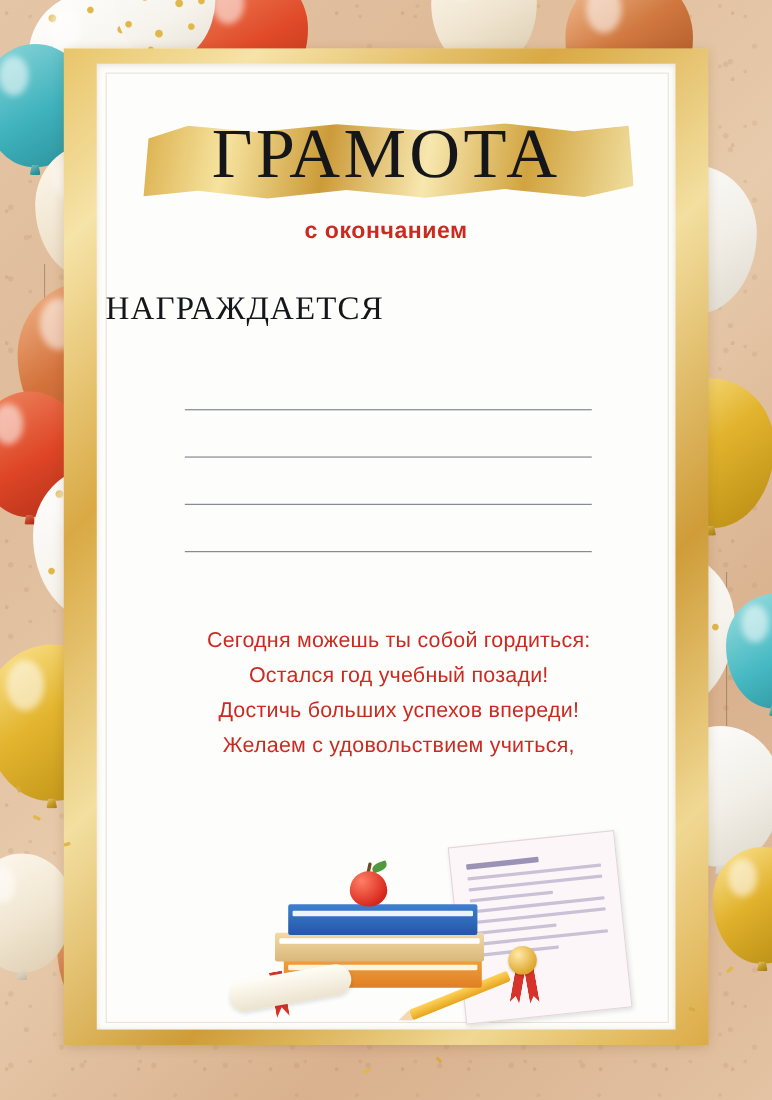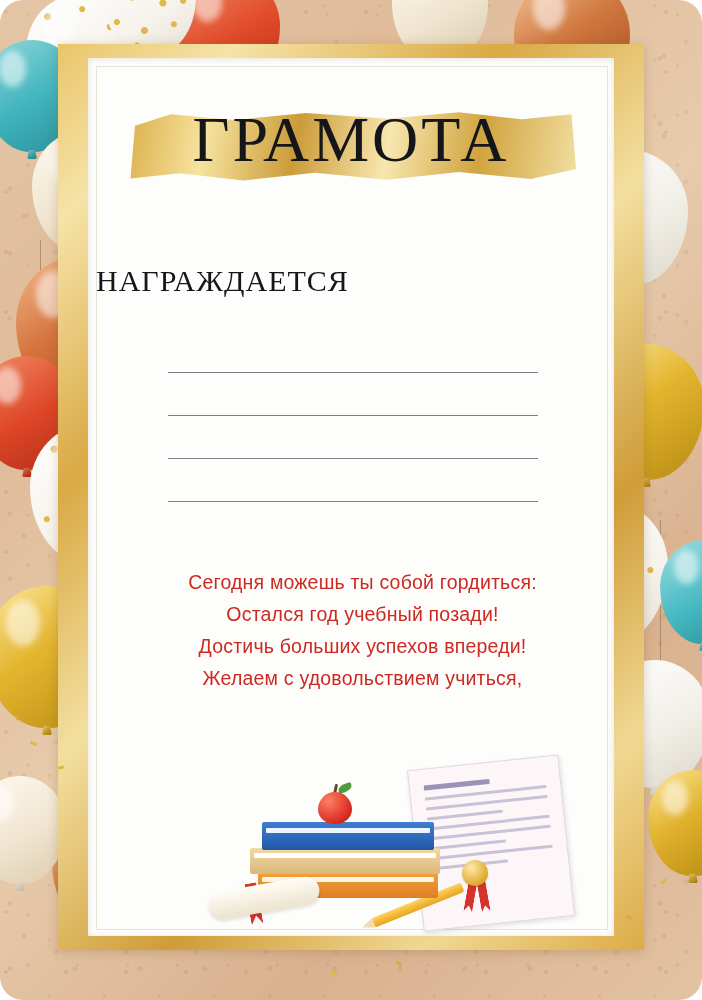--- a/index.html
+++ b/index.html
@@ -13,21 +13,20 @@
   .certificate {
     position: relative;
     width: 702px;
     height: 1000px;
     overflow: hidden;
     background:
       radial-gradient(circle at 20% 15%, rgba(255,255,255,0.35) 0 2px, transparent 3px),
       radial-gradient(circle at 70% 40%, rgba(255,255,255,0.25) 0 2px, transparent 3px),
       radial-gradient(circle at 45% 80%, rgba(255,255,255,0.3) 0 2px, transparent 3px),
       linear-gradient(135deg, #e4c6a6 0%, #dfbb99 25%, #e7cbac 50%, #d9b18e 75%, #e3c3a3 100%);
-    border-radius: 23px;
   }
   
   .cork-texture {
     position: absolute;
     inset: 0;
     background-image:
       radial-gradient(circle at 10% 20%, rgba(150,100,60,0.18) 0 1.5px, transparent 2px),
       radial-gradient(circle at 30% 70%, rgba(160,110,70,0.15) 0 2px, transparent 3px),
       radial-gradient(circle at 55% 30%, rgba(140,95,55,0.12) 0 1.5px, transparent 2px),
       radial-gradient(circle at 80% 60%, rgba(170,120,80,0.15) 0 2px, transparent 3px),
@@ -405,20 +404,21 @@
   <div class="gold-frame"></div>
   <div class="inner-sheet"></div>
   <div class="inner-hairline"></div>
 
   <div class="title-wrap">
     <div class="gold-brush"></div>
     <div class="title-text">ГРАМОТА</div>
   </div>
 
   <div class="subtitle">
+    <div>с окончанием</div>
   </div>
 
   <div class="awarded-to">НАГРАЖДАЕТСЯ</div>
 
   <div class="lines">
     <div class="line"></div>
     <div class="line"></div>
     <div class="line"></div>
     <div class="line"></div>
   </div>

